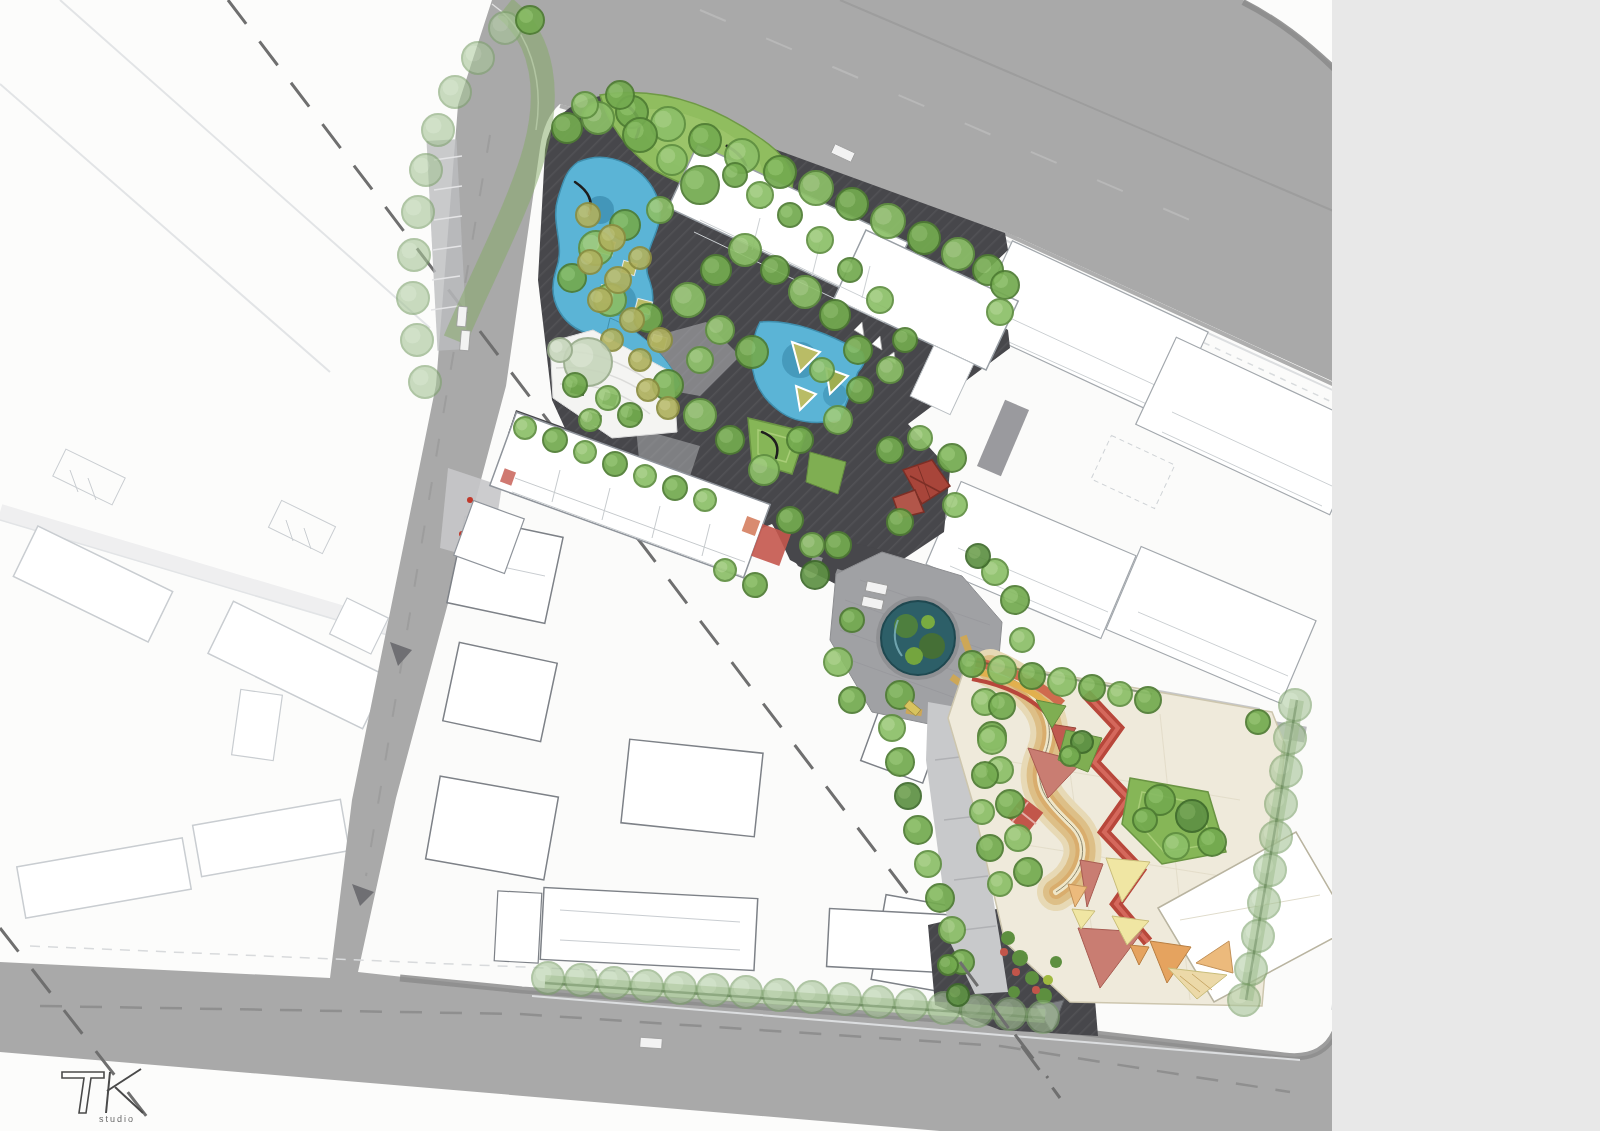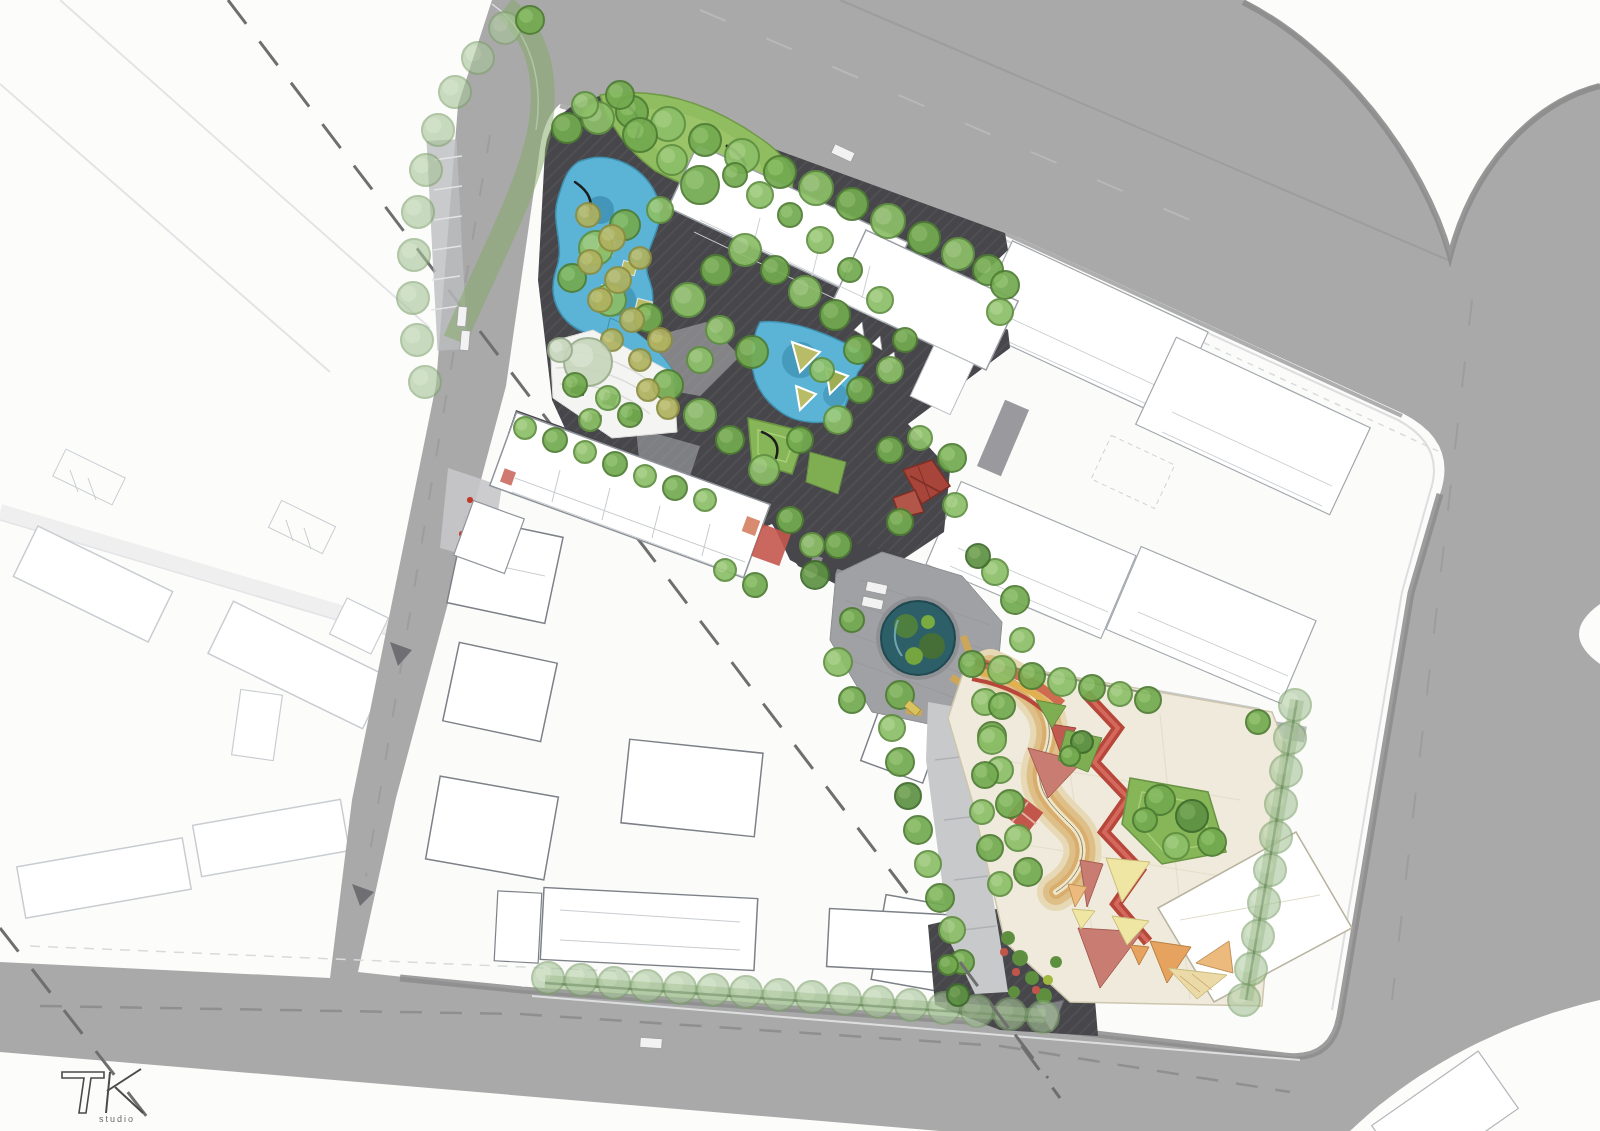--- a/index.html
+++ b/index.html
@@ -1,16 +1,16 @@
 <!DOCTYPE html>
 <html><head>
 <meta charset="utf-8">
 <style>
   html,body{margin:0;padding:0;background:#e8e8e8;}
-  .stage{position:relative;width:1600px;height:1131px;background:#fcfcfb;overflow:hidden;
+  .stage{position:relative;width:1332px;height:1131px;background:#fcfcfb;overflow:hidden;
          font-family:"Liberation Sans",sans-serif;}
   .stage svg{position:absolute;left:0;top:0;}
   .logo-sub{position:absolute;left:82px;top:1114px;width:70px;text-align:center;
             font-size:9px;letter-spacing:2px;color:#6a6a6a;}
 </style>
 </head>
 <body>
 
 <div class="stage">
   <svg id="plan" width="1600" height="1131" viewBox="0 0 1600 1131">

